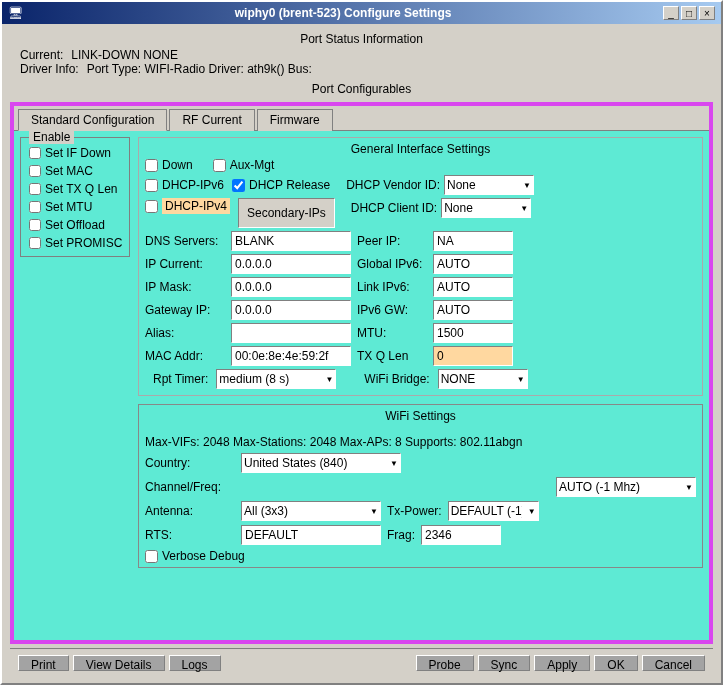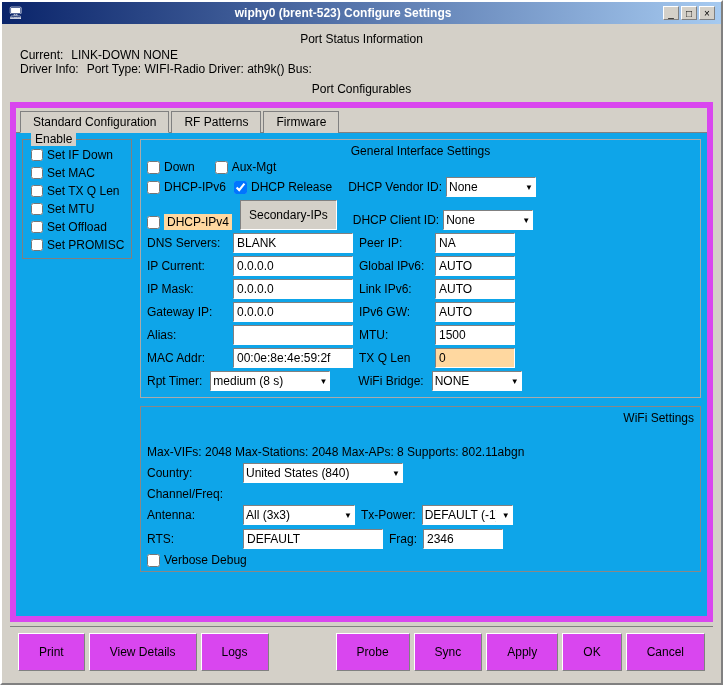--- a/index.html
+++ b/index.html
@@ -70,22 +70,22 @@
     }
     .info-row {
       display: flex;
       gap: 8px;
       font-size: 12px;
       padding-left: 10px;
       text-align: right;
     }
     .info-label { font-weight: normal; }
     .tabs-container {
-      border: 6px solid #d946ef;
-      background: #0ea5e9;
+      border: 4px solid #d946ef;
+      background: #5eead4;
       flex: 1;
       display: flex;
       flex-direction: column;
     }
     .tab-bar {
       display: flex;
       background: #d4d0c8;
       border-bottom: 1px solid #808080;
       padding-top: 2px;
       padding-left: 4px;
@@ -191,52 +191,52 @@
     .select-wrapper::after {
       content: '▼';
       position: absolute;
       right: 3px;
       top: 50%;
       transform: translateY(-50%);
       font-size: 8px;
       pointer-events: none;
     }
     .win-button {
-      background: #d946ef;
+      background: #a3a3a3;
       border: 1px solid;
       border-top-color: #ffffff;
       border-left-color: #ffffff;
       border-right-color: #808080;
       border-bottom-color: #808080;
-      padding: 2px 20px;
+      padding: 2px 12px;
       font-size: 12px;
       cursor: pointer;
-      height: 38px;
+      height: 16px;
     }
     .win-button-sunken {
       background: #d4d0c8;
       border: 1px solid;
       border-top-color: #808080;
       border-left-color: #808080;
       border-right-color: #ffffff;
       border-bottom-color: #ffffff;
       padding: 2px 8px;
       font-size: 12px;
       cursor: pointer;
       height: 30px;
     }
     .wifi-section {
       border: 1px solid #888;
       padding: 4px 6px;
       margin-top: 4px;
     }
     .wifi-header {
-      text-align: right;
-      font-size: 12px;
-      margin-bottom: 20px;
+      text-align: center;
+      font-size: 12px;
+      margin-bottom: 12px;
     }
     .wifi-info-row {
       font-size: 12px;
       margin-bottom: 4px;
     }
     .bottom-bar {
       display: flex;
       justify-content: space-between;
       padding: 6px 8px;
       border-top: 1px solid #808080;
@@ -281,21 +281,21 @@
         <span class="info-label">Driver Info:</span>
         <span>Port Type: WIFI-Radio   Driver: ath9k()  Bus:</span>
       </div>
     </div>
 
     <div class="section-title">Port Configurables</div>
 
     <div class="tabs-container">
       <div class="tab-bar">
         <div class="tab active">Standard Configuration</div>
-        <div class="tab">RF Patterns</div>
+        <div class="tab">RF Current</div>
         <div class="tab">Firmware</div>
       </div>
 
       <div class="tab-content">
 
         <div class="left-panel">
           <div class="enable-group">
             <span class="enable-legend">Enable</span>
             <div class="checkbox-row">
               <input type="checkbox" style="">
@@ -352,21 +352,21 @@
               <div style="display:flex; align-items:center; gap:4px; margin-left:8px;">
                 <label>DHCP Vendor ID:</label>
                 <div class="select-wrapper" style="width:90px;">
                   <select class="win-select">
                     <option>None</option>
                   </select>
                 </div>
               </div>
             </div>
 
-            <div style="display:flex; gap:8px; margin-bottom:3px; align-items:flex-end;">
+            <div style="display:flex; gap:8px; margin-bottom:3px; align-items:flex-start;">
               <div class="checkbox-inline">
                 <input type="checkbox" style="">
                 <label style="background:#ffd8a0; padding:1px 3px;">DHCP-IPv4</label>
               </div>
               <button class="win-button-sunken">Secondary-IPs</button>
               <div style="display:flex; align-items:center; gap:4px; margin-left:8px;">
                 <label>DHCP Client ID:</label>
                 <div class="select-wrapper" style="width:90px;">
                   <select class="win-select">
                     <option>None</option>
@@ -410,21 +410,21 @@
               <input class="win-input" type="text" value="1500" style="">
             </div>
 
             <div style="display:grid; grid-template-columns: 80px 120px 70px 80px; gap:3px 6px; align-items:center; margin-bottom:3px;">
               <label>MAC Addr:</label>
               <input class="win-input" type="text" value="00:0e:8e:4e:59:2f" style="">
               <label>TX Q Len</label>
               <input class="win-input highlight" type="text" value="0" style="">
             </div>
 
-            <div style="display:flex; gap:8px; align-items:center; margin-bottom:2px;">
+            <div style="display:flex; gap:8px; align-items:center; margin-bottom:2px;margin-left:8px;">
               <label>Rpt Timer:</label>
               <div class="select-wrapper" style="width:120px;">
                 <select class="win-select">
                   <option>medium  (8 s)</option>
                   <option>fast  (4 s)</option>
                   <option>slow  (16 s)</option>
                 </select>
               </div>
               <label style="margin-left:20px;">WiFi Bridge:</label>
               <div class="select-wrapper" style="width:90px;">
@@ -443,25 +443,30 @@
               <label style="width:90px;">Country:</label>
               <div class="select-wrapper" style="width:160px;">
                 <select class="win-select">
                   <option>United States (840)</option>
                 </select>
               </div>
             </div>
 
             <div style="display:flex; gap:6px; align-items:center; margin-bottom:4px;justify-content:space-between;">
               <label style="width:90px;">Channel/Freq:</label>
+              <div class="select-wrapper" style="width:140px;">
+                <select class="win-select">
+                  <option>AUTO (-1 Mhz)</option>
+                </select>
+              </div>
             </div>
 
             <div style="display:flex; gap:6px; align-items:center; margin-bottom:4px;">
               <label style="width:90px;">Antenna:</label>
-              <div class="select-wrapper" style="width:112px;">
+              <div class="select-wrapper" style="width:140px;">
                 <select class="win-select">
                   <option>All (3x3)</option>
                 </select>
               </div>
               <label>Tx-Power:</label>
               <div class="select-wrapper" style="width:91px;">
                 <select class="win-select">
                   <option>DEFAULT  (-1)</option>
                 </select>
               </div>

